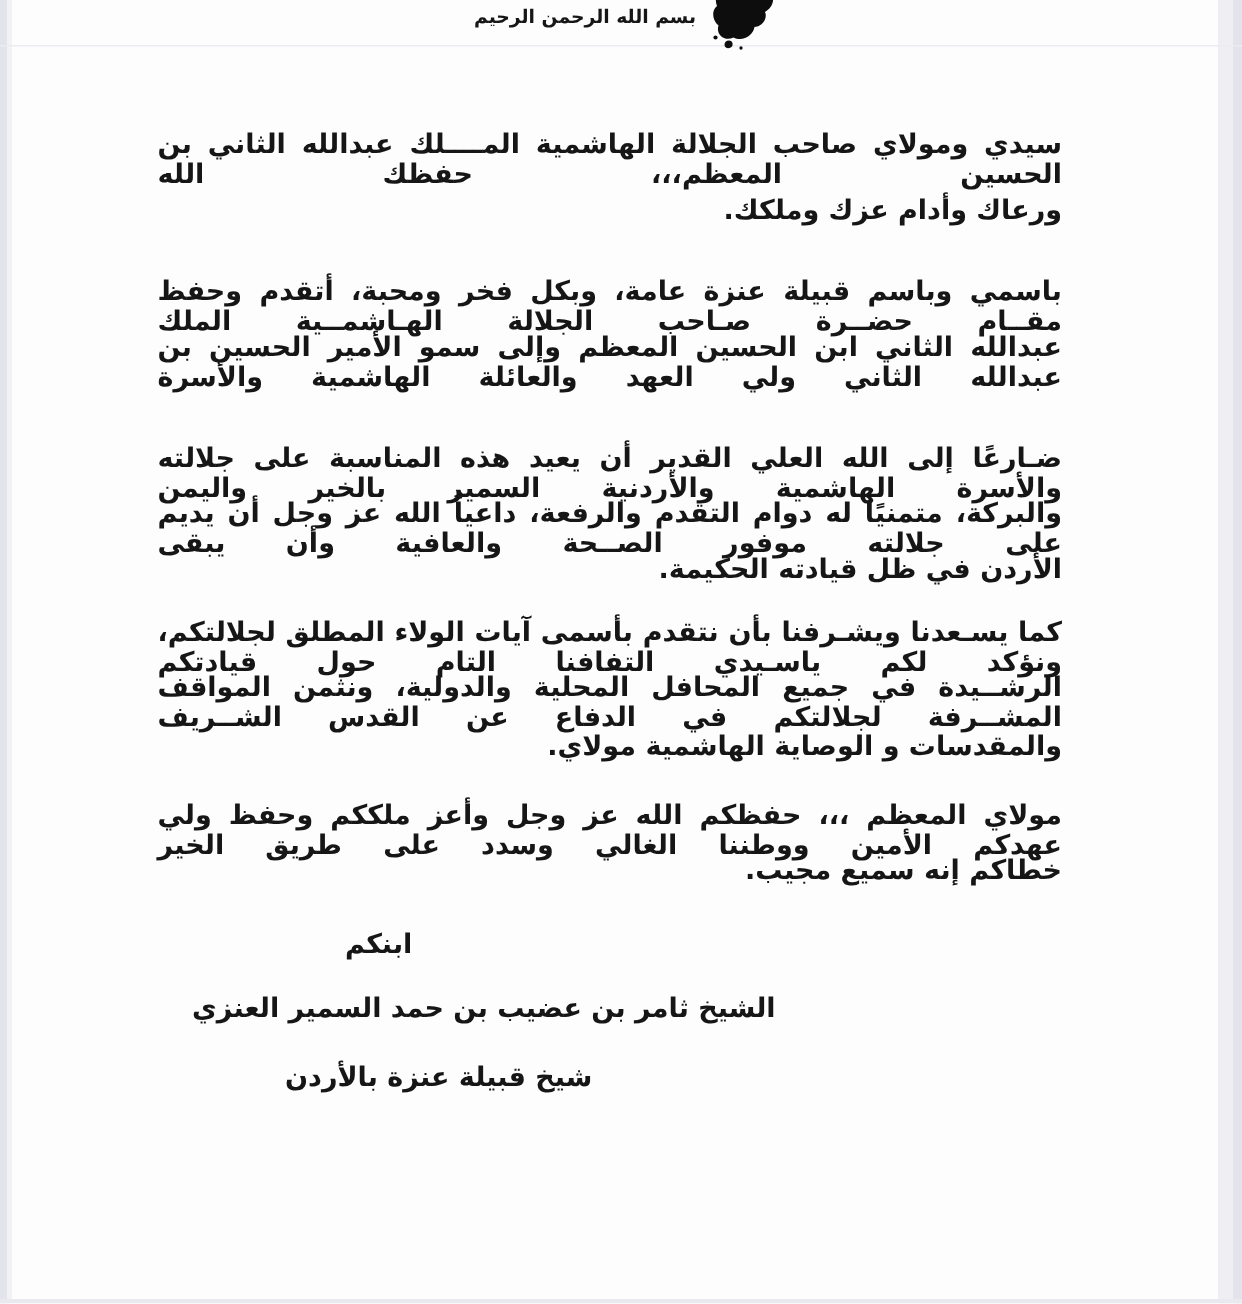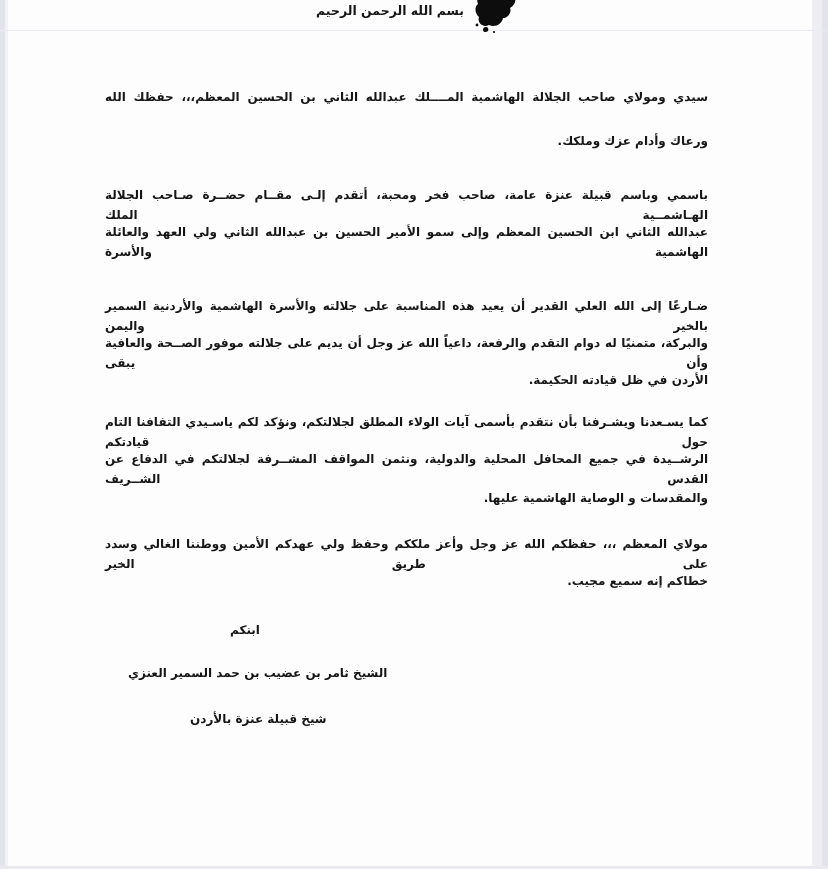--- a/index.html
+++ b/index.html
@@ -20,21 +20,21 @@
   .edge-left2  { position:absolute; left:5px; top:0; width:3px; height:869px; background:#f1f1f6; }
   .edge-right  { position:absolute; left:812px; top:0; width:10px; height:869px; background:#eeeef3; }
   .edge-right2 { position:absolute; left:822px; top:0; width:6px;  height:869px; background:#e3e3eb; }
   .edge-bottom { position:absolute; left:0; top:866px; width:828px; height:3px; background:#e9e9ef; }
   .scan-line   { position:absolute; left:0; top:30px; width:828px; height:1px; background:#ebebf1; }
 
   .txt {
     position:absolute;
     color:#161616;
     font-weight:700;
-    font-size:12px;
+    font-size:18px;
     line-height:20px;
     direction:rtl;
     unicode-bidi:embed;
   }
   .basmala {
     top:1px; left:340px; width:124px;
     font-size:12.5px; text-align:right; white-space:nowrap;
   }
   .blob {
     position:absolute; left:474px; top:-6px; width:44px; height:40px;
@@ -63,29 +63,29 @@
   <svg class="blob" viewBox="0 0 44 40" aria-hidden="true">
     <path fill="#0d0d0d" d="M8,0 L40,0 C43,6 41,11 36,14 C38,18 34,24 29,24 C28,30 21,34 15,31 C9,34 3,29 5,23 C1,20 0,13 4,10 C2,5 4,1 8,0 Z"></path>
     <path fill="#0d0d0d" d="M12,33 C14,33 15,35 14,37 C12,39 9,38 9,36 C9,34 10,33 12,33 Z"></path>
     <circle fill="#0d0d0d" cx="3" cy="31" r="1.4"></circle>
     <circle fill="#0d0d0d" cx="20" cy="38" r="1.1"></circle>
   </svg>
 
   <div class="txt line" style="top:87px">سيدي ومولاي صاحب الجلالة الهاشمية المــــلك عبدالله الثاني بن الحسين المعظم،،، حفظك الله</div>
   <div class="txt line end" style="top:131px">ورعاك وأدام عزك وملكك.</div>
 
-  <div class="txt line" style="top:185px">باسمي وباسم قبيلة عنزة عامة، صاحب فخر ومحبة، أتقدم إلـى مقــام حضــرة صـاحب الجلالة الهـاشمــية الملك</div>
+  <div class="txt line" style="top:185px">باسمي وباسم قبيلة عنزة عامة، وبكل فخر ومحبة، أتقدم وحفظ مقــام حضــرة صـاحب الجلالة الهـاشمــية الملك</div>
   <div class="txt line" style="top:222px">عبدالله الثاني ابن الحسين المعظم وإلى سمو الأمير الحسين بن عبدالله الثاني ولي العهد والعائلة الهاشمية والأسرة</div>
   <div class="txt line" style="top:296px">ضـارعًا إلى الله العلي القدير أن يعيد هذه المناسبة على جلالته والأسرة الهاشمية والأردنية السمير بالخير واليمن</div>
   <div class="txt line" style="top:333px">والبركة، متمنيًا له دوام التقدم والرفعة، داعياً الله عز وجل أن يديم على جلالته موفور الصــحة والعافية وأن يبقى</div>
   <div class="txt line end" style="top:370px">الأردن في ظل قيادته الحكيمة.</div>
 
   <div class="txt line" style="top:412px">كما يسـعدنا ويشـرفنا بأن نتقدم بأسمى آيات الولاء المطلق لجلالتكم، ونؤكد لكم ياسـيدي التفافنا التام حول قيادتكم</div>
   <div class="txt line" style="top:449px">الرشــيدة في جميع المحافل المحلية والدولية، ونثمن المواقف المشــرفة لجلالتكم في الدفاع عن القدس الشــريف</div>
-  <div class="txt line end" style="top:488px">والمقدسات و الوصاية الهاشمية عليها.</div>
+  <div class="txt line end" style="top:488px">والمقدسات و الوصاية الهاشمية مولاي.</div>
 
   <div class="txt line" style="top:534px">مولاي المعظم ،،، حفظكم الله عز وجل وأعز ملككم وحفظ ولي عهدكم الأمين ووطننا الغالي وسدد على طريق الخير</div>
   <div class="txt line end" style="top:571px">خطاكم إنه سميع مجيب.</div>
 
   <div class="txt sig" style="top:620px; left:230px;">ابنكم</div>
   <div class="txt sig" style="top:663px; left:128px;">الشيخ ثامر بن عضيب بن حمد السمير العنزي</div>
   <div class="txt sig" style="top:709px; left:190px;">شيخ قبيلة عنزة بالأردن</div>
 
 </div>
 

